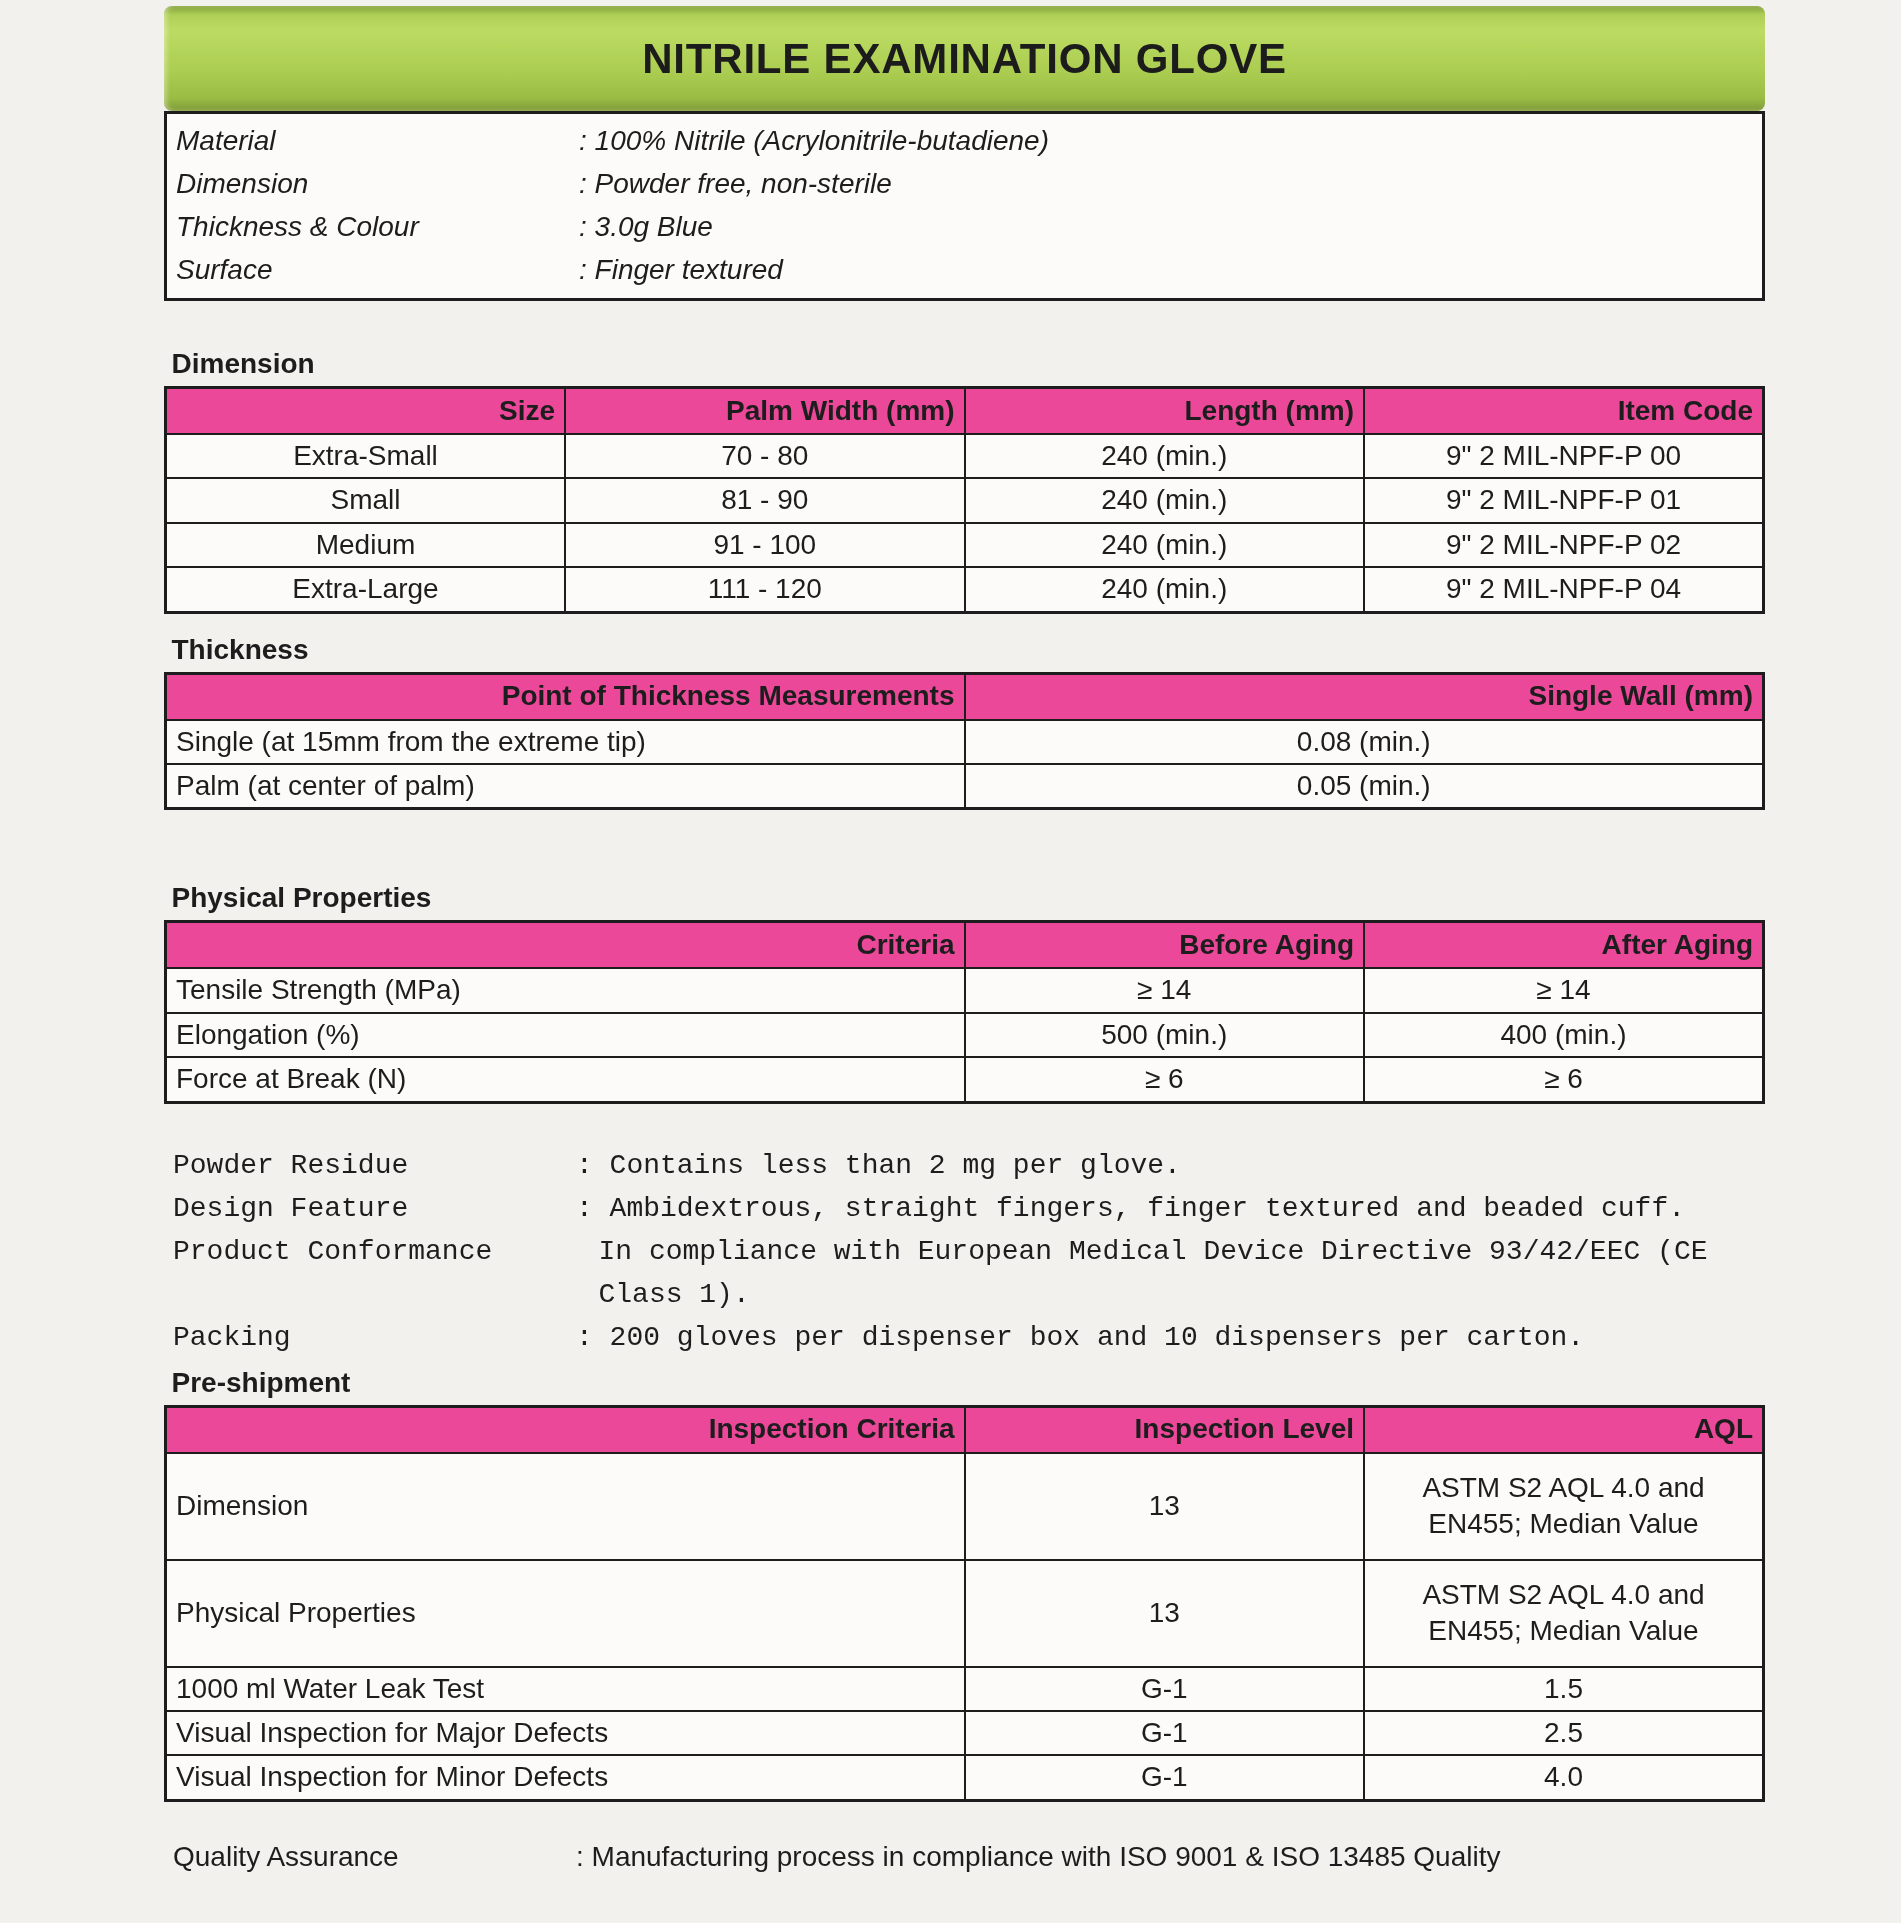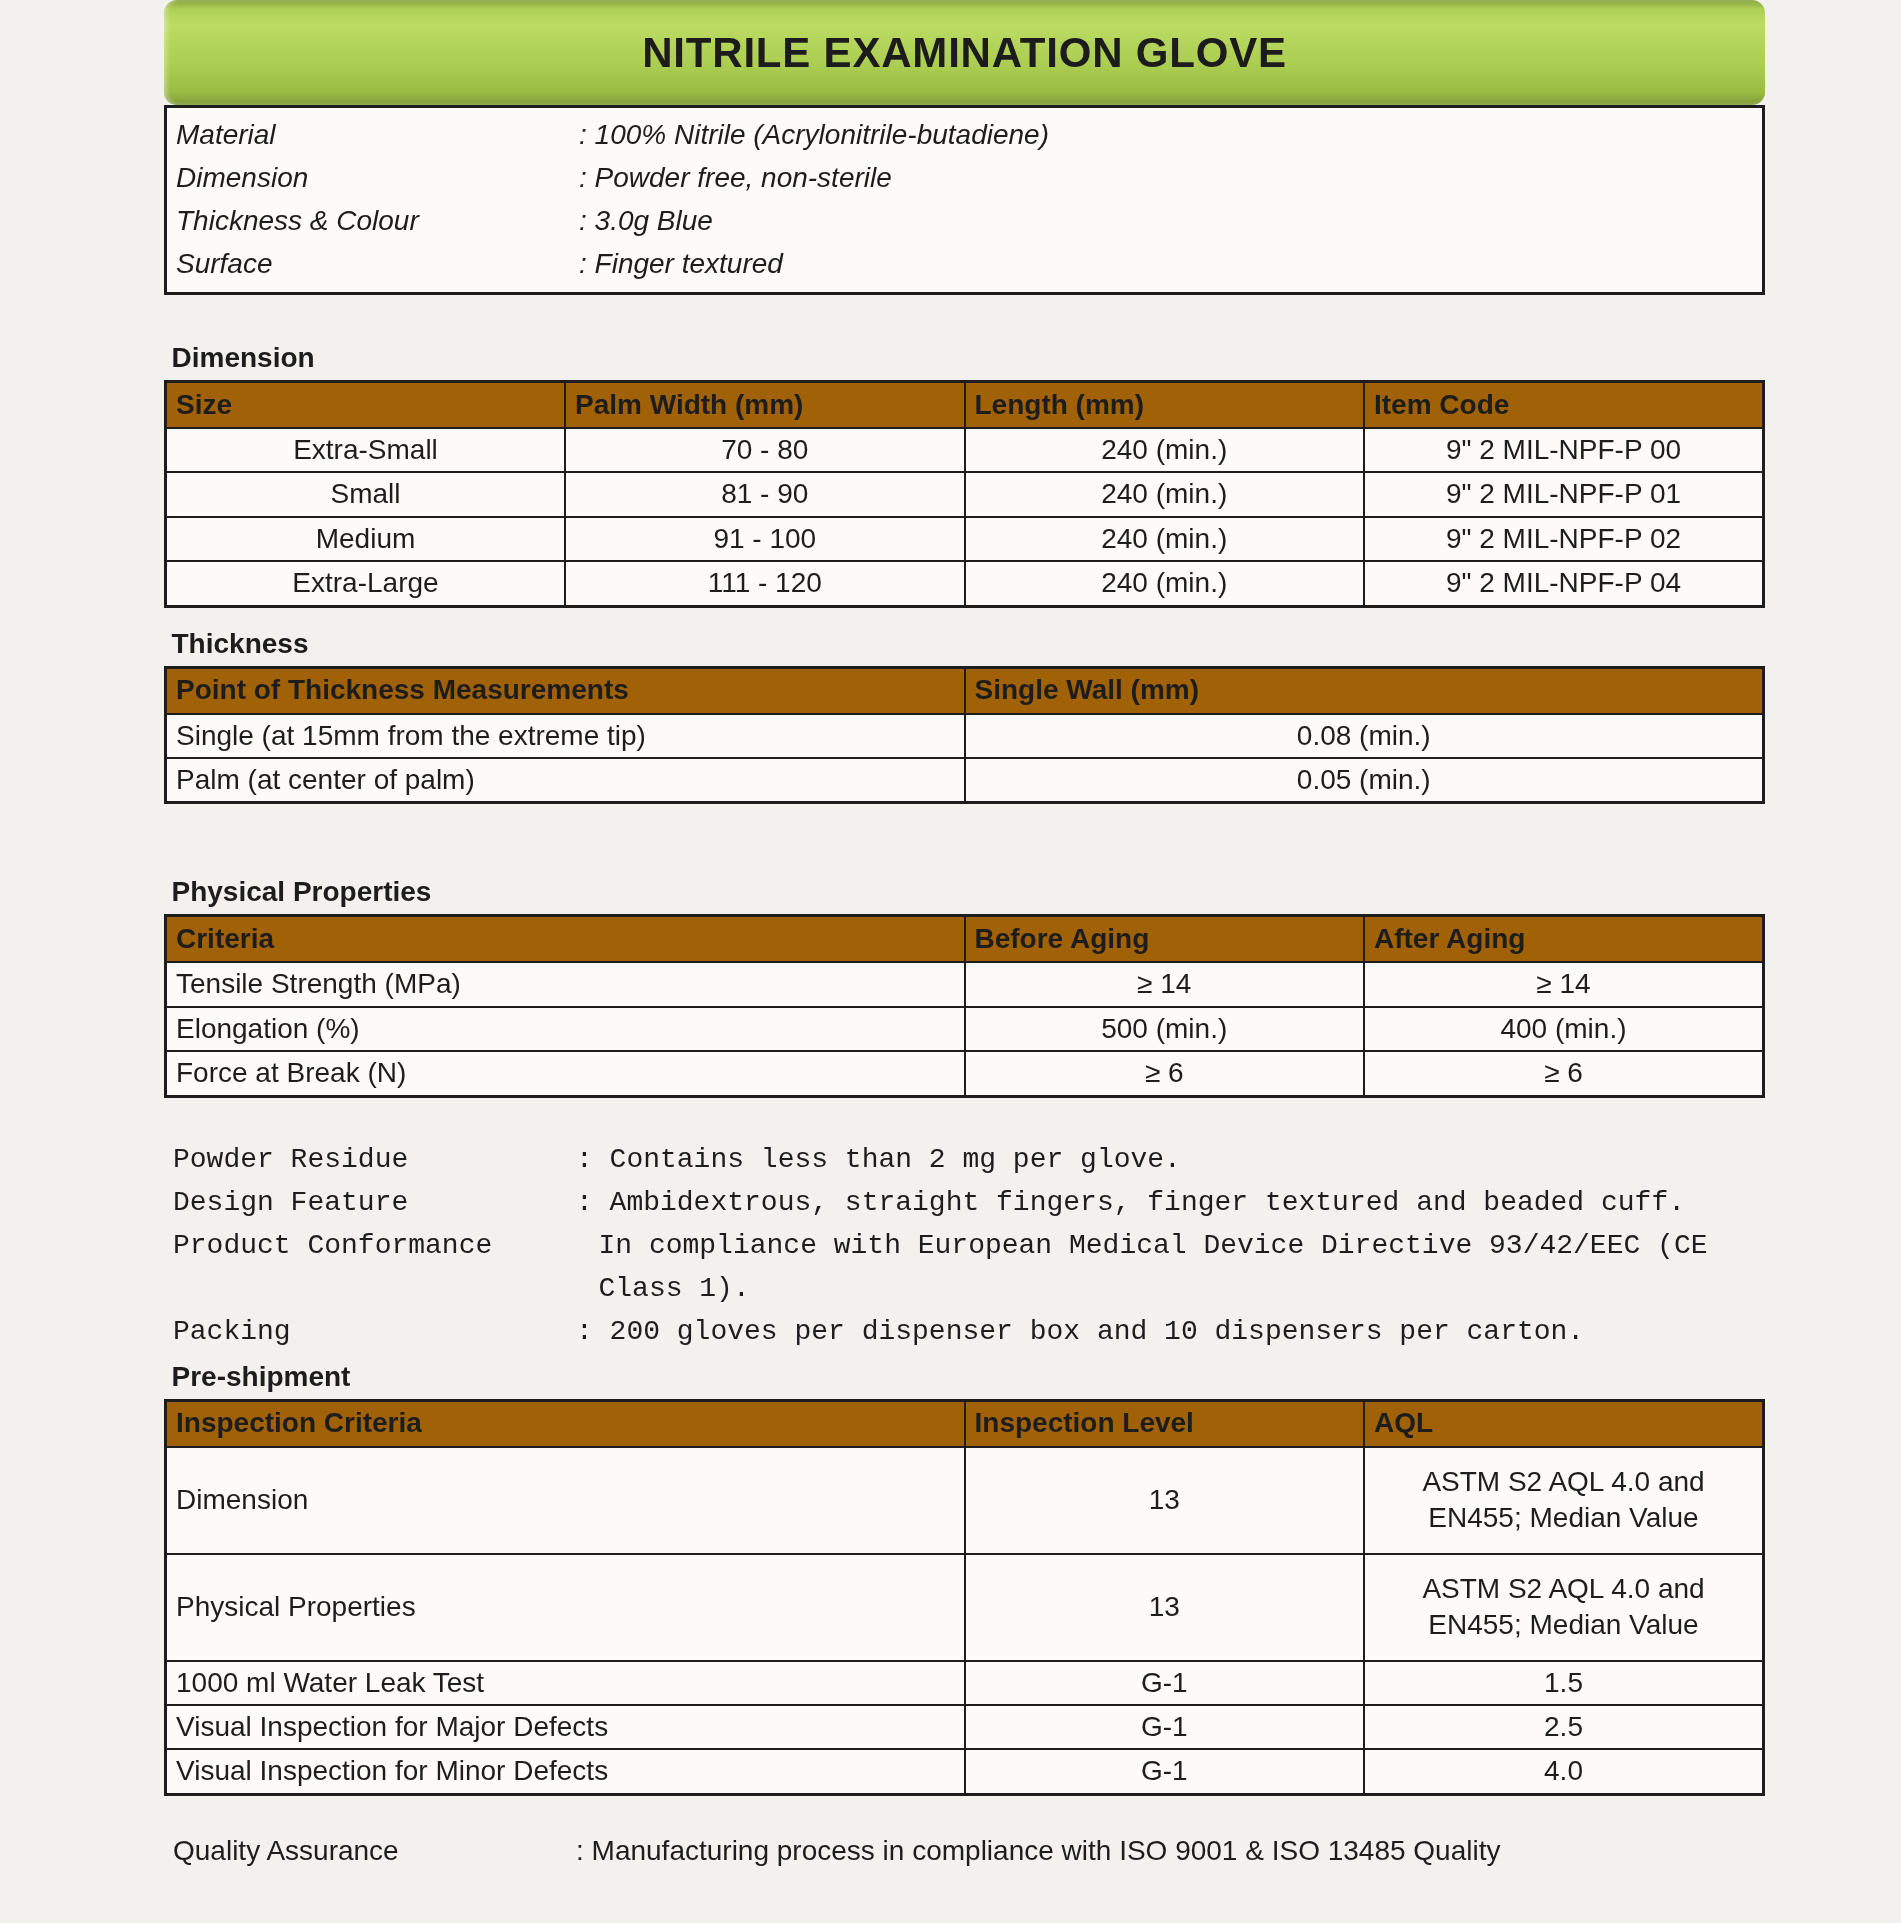--- a/index.html
+++ b/index.html
@@ -14,25 +14,26 @@
     font-family: "Liberation Sans", sans-serif;
     color: #1d1d1d;
   }
   .content {
     position: relative;
     margin-left: 164px;
     width: 1601px;
   }
   
   .banner {
+    margin-top: 6px;
     height: 105px;
     background: linear-gradient(180deg,
       #83a039 0px, #aecf55 9px, #bcdb63 24px,
       #abcd51 65px, #9abc44 92px, #7f9a37 105px);
-    border-radius: 13px;
+    border-radius: 8px;
     display: flex;
     align-items: center;
     justify-content: center;
     box-shadow: inset 3px 0 4.5px rgba(255,255,255,.35);
   }
   .banner .title {
     font-size: 42px;
     font-weight: bold;
     letter-spacing: 0.8px;
     color: #1c1c1c;
@@ -71,23 +72,23 @@
     border: 3.8px solid #1d1d1d;
   }
   th, td {
     border: 2.3px solid #1d1d1d;
     font-size: 28px;
     padding: 3px 9px;
     height: 36px;
     line-height: 1.3;
   }
   thead th {
-    background: #a16207;
+    background: #ec4899;
     font-weight: bold;
-    text-align: left;
+    text-align: right;
     height: 38px;
   }
   table.c-all td { text-align: center; }
   table.c-first-left td { text-align: center; }
   table.c-first-left td:first-child { text-align: left; }
   .preship tbody tr:nth-child(1) td,
   .preship tbody tr:nth-child(2) td { height: 99px; }
   
   .notes { margin-top: 40px; font-family: Liberation Mono, monospace; }
   .note-extra { grid-column: 2; padding-left: 22.5px; }

